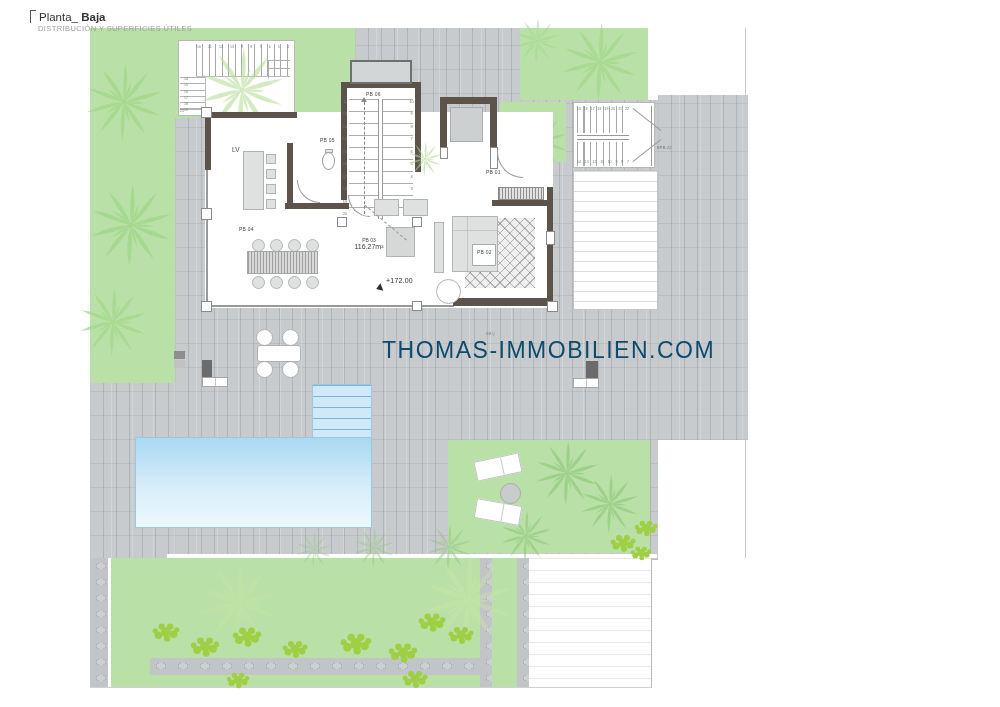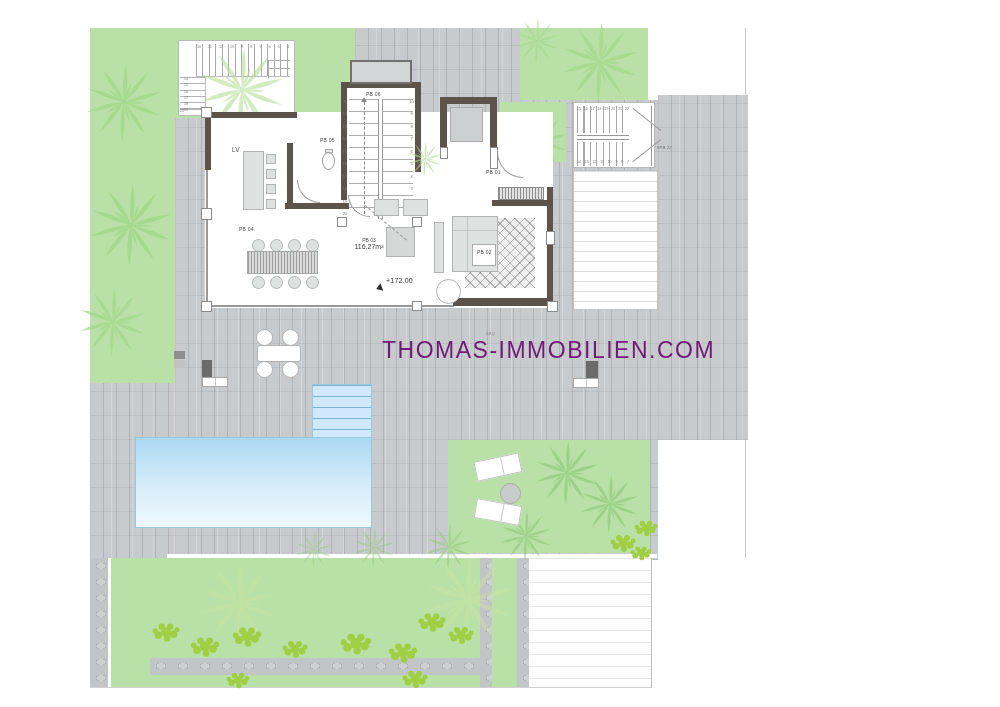--- a/index.html
+++ b/index.html
@@ -33,21 +33,21 @@
      background-image:repeating-linear-gradient(180deg,#7fb3d2 0 1px, transparent 1px 11px);}
   .hlines{background-image:repeating-linear-gradient(180deg, rgba(130,130,130,.28) 0 1px, transparent 1px 10px);}
   .drivelines{background-image:repeating-linear-gradient(180deg, rgba(160,160,160,.25) 0 1px, transparent 1px 12px);}
   .vsteps{background-image:repeating-linear-gradient(90deg,#a8a8a8 0 1px, transparent 1px 6.5px);}
   .hsteps{background-image:repeating-linear-gradient(180deg,#adadad 0 1px, transparent 1px 12px);}
   .box-outline{border:1px solid #b8b8b8;box-sizing:border-box;}
   .num-row{position:absolute;display:flex;justify-content:space-between;font-size:3.5px;color:#767676;}
   .num-col{position:absolute;display:flex;flex-direction:column;justify-content:space-between;
      font-size:4px;color:#767676;text-align:center;line-height:1;}
   .label{position:absolute;font-size:5px;color:#4a4a4a;white-space:nowrap;letter-spacing:.2px;}
-  .wm{position:absolute;font-size:23px;color:#701a75;letter-spacing:1.5px;white-space:nowrap;}
+  .wm{position:absolute;font-size:23px;color:#0c4a6e;letter-spacing:1.5px;white-space:nowrap;}
   .thinline{position:absolute;background:#adadad;}
   .arc{position:absolute;border-left:1px solid #9a9a9a;border-bottom:1px solid #9a9a9a;
      border-radius:0 0 0 100%;box-sizing:border-box;}
   .dashline{position:absolute;border-top:1px dashed #999;}
   .title-row{font-size:11.5px;color:#333;}
   .title-row b{font-weight:bold;}
   .bracket{display:inline-block;width:5px;height:12px;border-left:1px solid #555;border-top:1px solid #555;
      vertical-align:-2px;margin-right:3px;}
   .subtitle{font-size:7.5px;color:#9c9c9c;letter-spacing:.4px;margin-top:1px;margin-left:8px;}
 </style>
@@ -397,14 +397,20 @@
     <div style="font-size:7px;color:#3c3c3c">116.27m²</div>
   </div>
   <div class="label" style="left:239px;top:226px">PB 04</div>
   <div class="abs" style="left:376px;top:284px;width:0;height:0;border-left:6px solid #2e2e2e;border-top:4px solid transparent;border-bottom:4px solid transparent;transform:rotate(160deg)"></div>
   <div class="label" style="left:386px;top:277px;font-size:7px;color:#2e2e2e">+172.00</div>
   <div class="label" style="left:486px;top:331px;font-size:4px;color:#8a8a8a">BBQ</div>
   <div class="label" style="left:657px;top:145px;font-size:4px;color:#6e6e6e">EPB 22</div>
 
   <div class="wm" style="left:382px;top:337px">THOMAS-IMMOBILIEN.COM</div>
 
+  <div class="abs" style="left:30px;top:10px">
+    <div class="title-row">
+      <span class="bracket"></span><span>Planta_</span> <b>Baja</b>
+    </div>
+    <div class="subtitle">DISTRIBUCIÓN Y SUPERFICIES ÚTILES</div>
+  </div>
 
 </div>
 
 </body></html>

